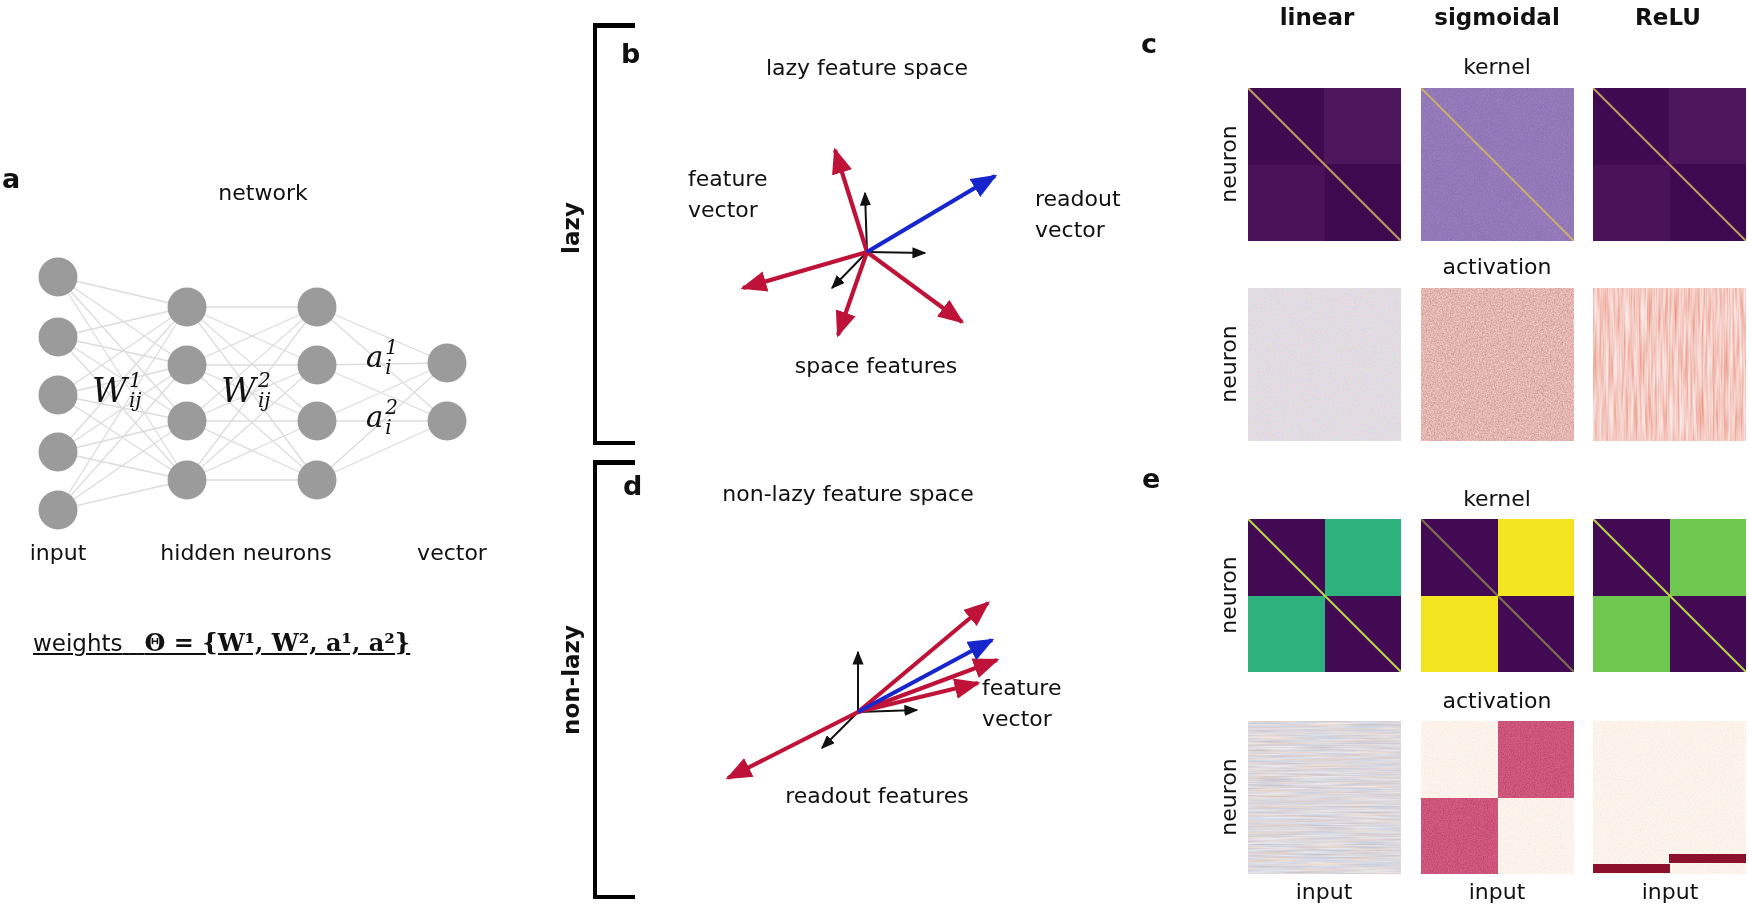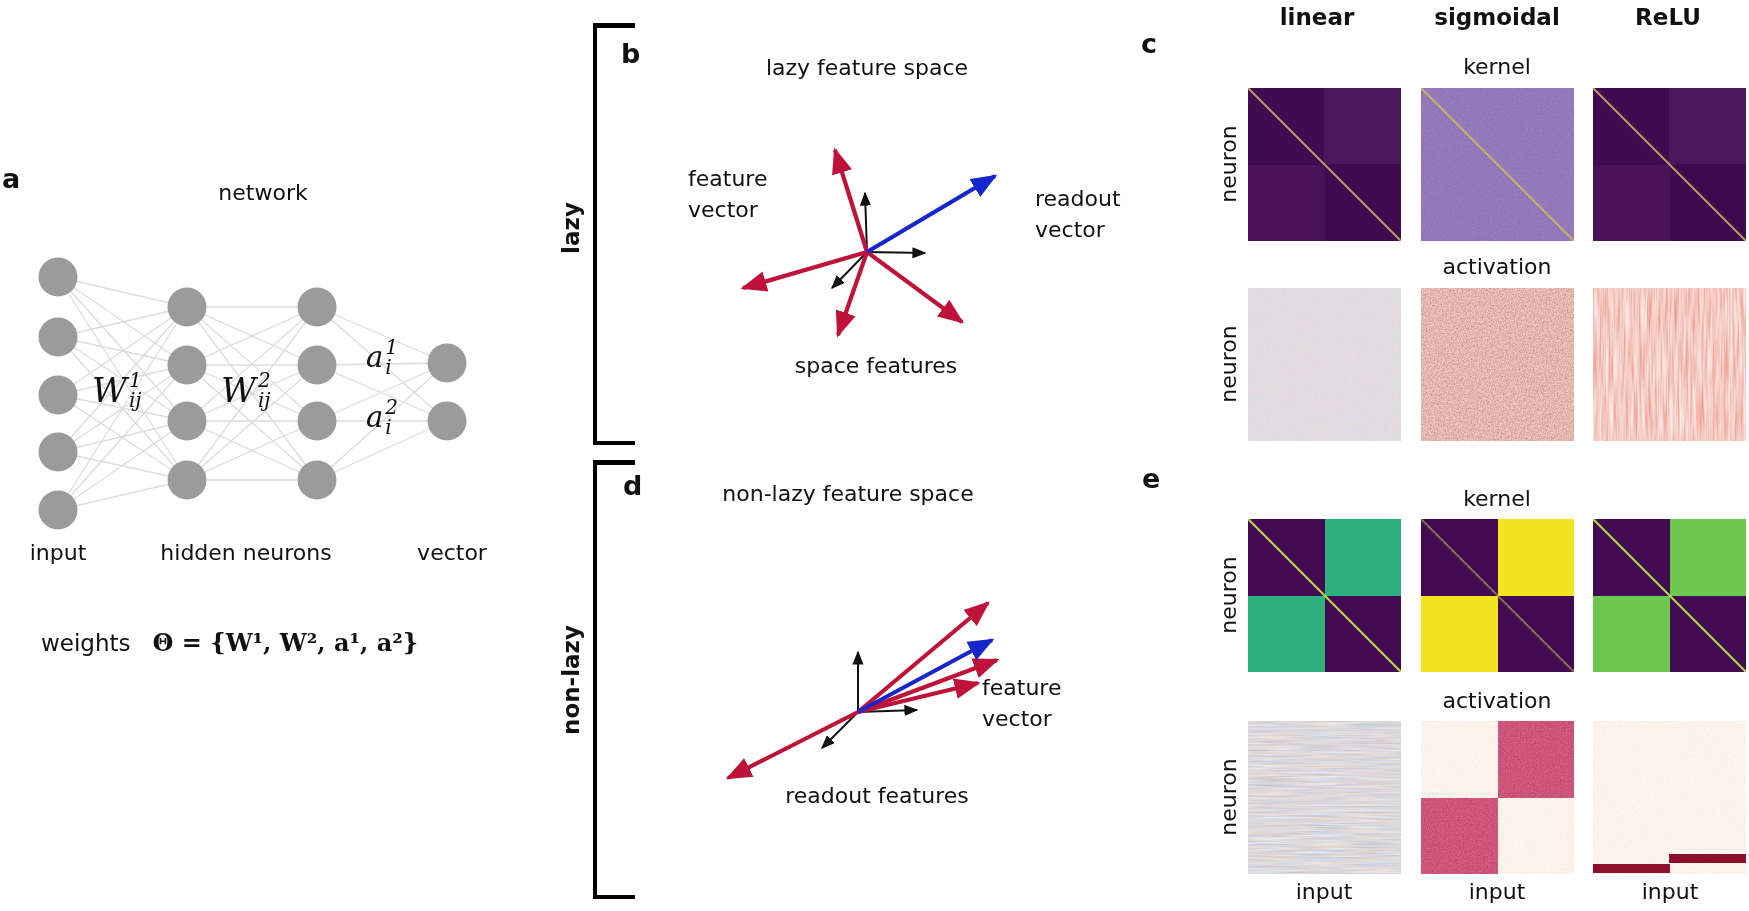--- a/index.html
+++ b/index.html
@@ -216,21 +216,21 @@
     <span class="stack">
       <span class="sp">2</span>
       <span class="sb">i</span>
     </span>
   </div>
 
   <div class="abs lbl ctr" style="left:58px;top:540px;">input</div>
   <div class="abs lbl ctr" style="left:246px;top:540px;">hidden neurons</div>
   <div class="abs lbl ctr" style="left:452px;top:540px;">vector</div>
 
-  <div class="eq" style="left:41px;top:628px;">
+  <div class="eq" style="left:33px;top:628px;text-decoration:underline;">
     <span>weights</span>
     <span>&nbsp;</span>
     <span class="m">Θ = {W¹, W², a¹, a²}</span>
   </div>
 
   <div class="bracket" style="top:23px;height:422px;">
     <div class="tick top"></div>
       <div class="tick bot"></div>
   </div>
   <div class="bracket" style="top:460px;height:439px;">

